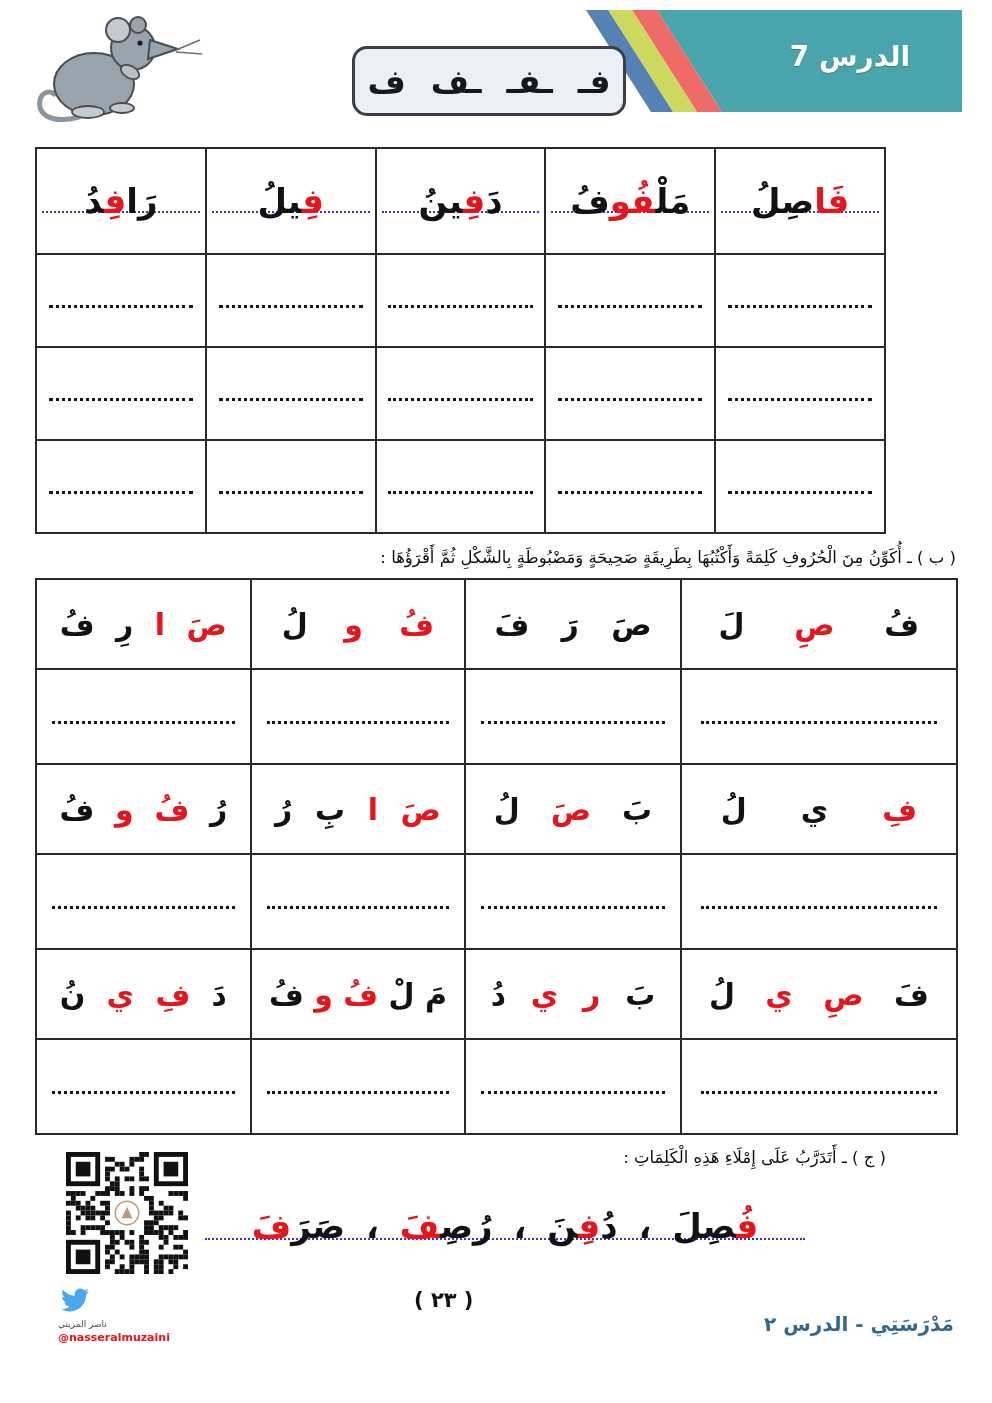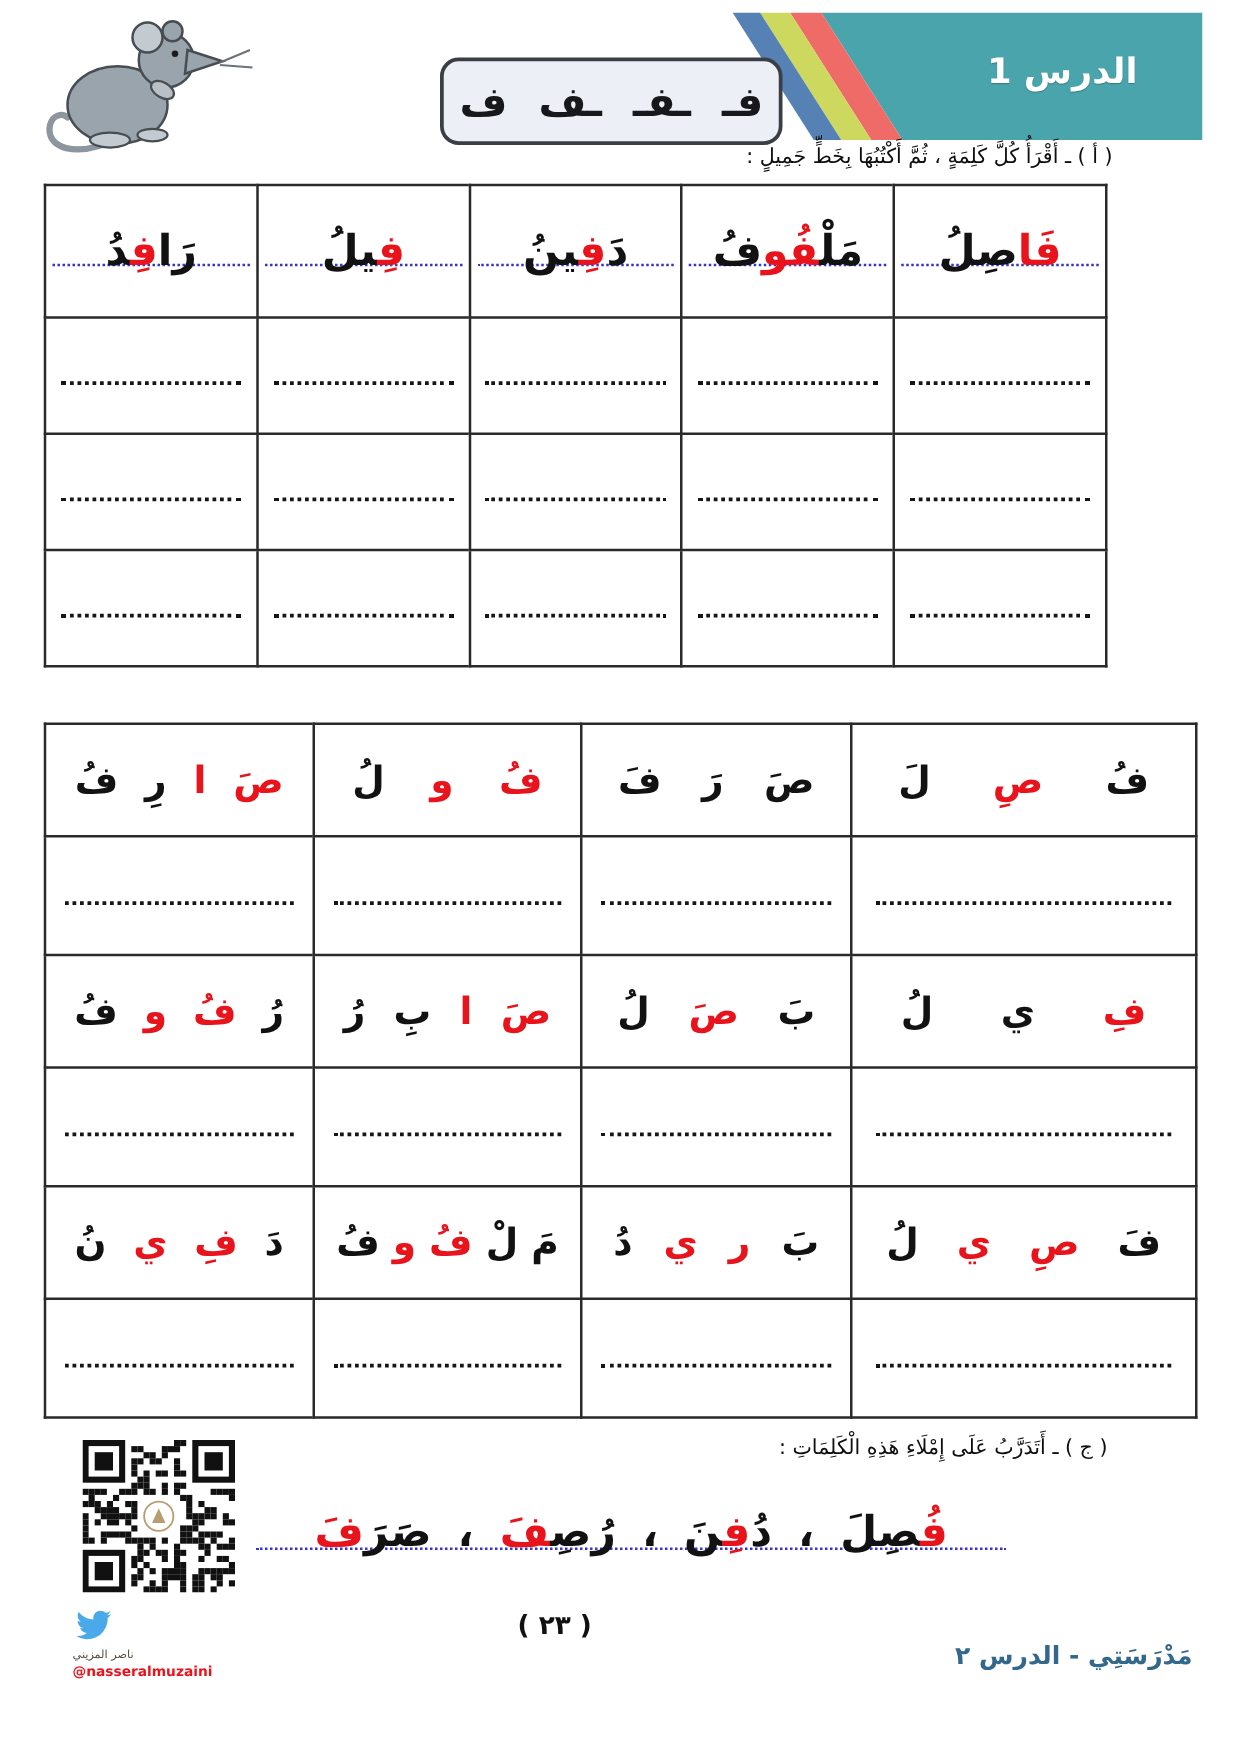--- a/index.html
+++ b/index.html
@@ -77,30 +77,29 @@
     </svg>
   </div>
 
   <div class="band">
     <svg viewBox="0 0 617 102" preserveAspectRatio="none">
       <polygon points="312,0 617,0 617,102 377,102" fill="#4aa4ab"></polygon>
       <polygon points="287,0 312,0 377,102 352,102" fill="#ee6b68"></polygon>
       <polygon points="263,0 287,0 352,102 328,102" fill="#cdd95e"></polygon>
       <polygon points="241,0 263,0 328,102 306,102" fill="#5581b5"></polygon>
     </svg>
-    <div class="lesson-label">الدرس 1</div>
+    <div class="lesson-label">الدرس 7</div>
     <div class="forms-box">
       <span>فـ</span>
       <span>ـفـ</span>
       <span>ـف</span>
       <span>ف</span>
     </div>
   </div>
 
-  <div class="inst inst-a">( أ ) ـ أَقْرَأُ كُلَّ كَلِمَةٍ ، ثُمَّ أَكْتُبُهَا بِخَطٍّ جَمِيلٍ :</div>
   <table class="t1">
     <tbody>
       <tr class="words-row" id="t1-words">
           <td>
             <div class="wcell">
               <div class="blueline"></div>
               <div class="word"><span class="red">فَا</span><span class="blk">صِلُ</span></div>
             </div>
           </td>
           <td>
@@ -177,20 +176,21 @@
           <td>
             <div class="dotline"></div>
           </td>
           <td>
             <div class="dotline"></div>
           </td>
         </tr>
       </tbody>
   </table>
 
+  <div class="inst inst-b">( ب ) ـ أُكَوِّنُ مِنَ الْحُرُوفِ كَلِمَةً وَأَكْتُبُهَا بِطَرِيقَةٍ صَحِيحَةٍ وَمَضْبُوطَةٍ بِالشَّكْلِ ثُمَّ أَقْرَؤُهَا :</div>
   <table class="t2">
     <colgroup>
         <col style="width:30%">
         <col style="width:23.4%">
         <col style="width:23.3%">
         <col style="width:23.3%">
       </colgroup>
     <tbody id="t2-body">
         <tr class="letters-row">
           <td>

